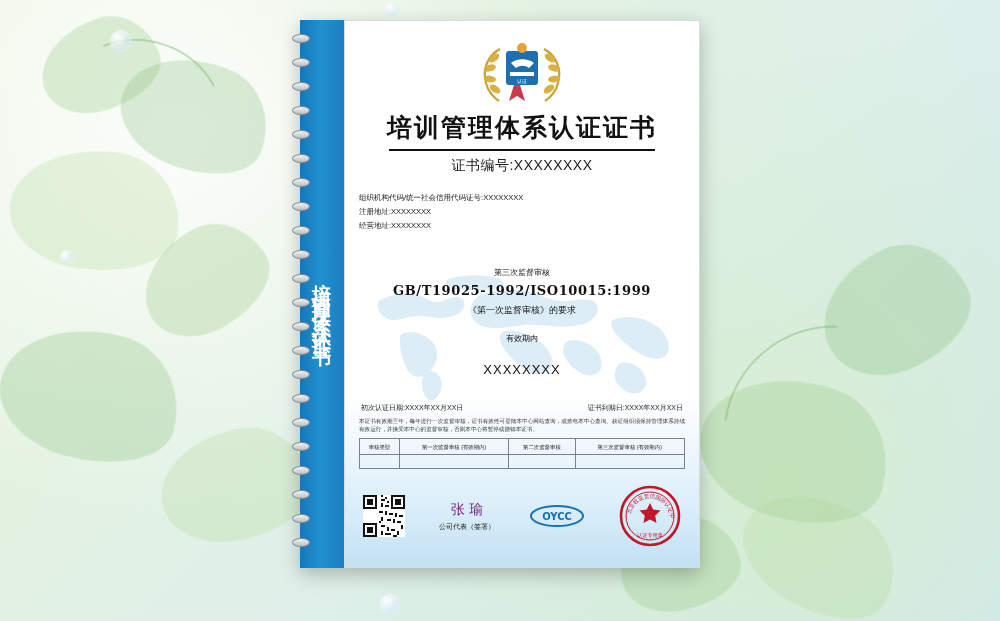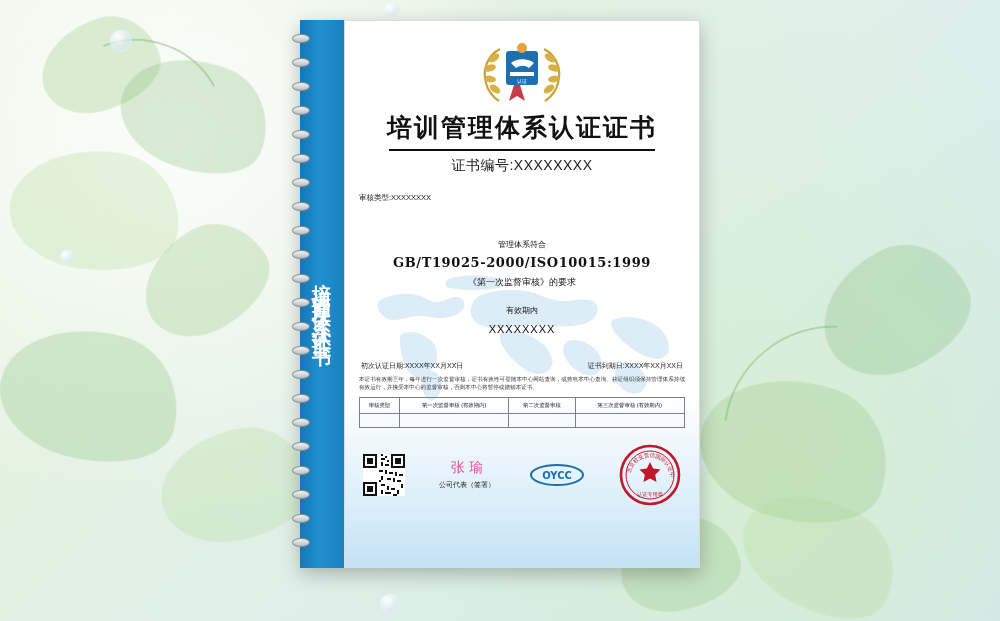--- a/index.html
+++ b/index.html
@@ -75,39 +75,39 @@
     letter-spacing:1px;font-family:"DejaVu Sans", sans-serif;
   }
   .org-lines{margin-top:16px;font-size:7.5px;color:#1a1a1a;line-height:1.85;}
 
   .std-block{margin-top:34px;text-align:center;}
   .std-label{font-size:8px;color:#111;}
   .std-code{font-size:13px;font-weight:bold;color:#111;margin-top:5px;letter-spacing:.6px;
             font-family:"DejaVu Serif", serif;}
   .std-req{font-size:9px;color:#111;margin-top:6px;}
   .scope-label{font-size:8px;color:#111;margin-top:16px;}
-  .scope-val{font-size:11px;color:#111;margin-top:7px;letter-spacing:1px;}
+  .scope-val{font-size:13px;color:#111;margin-top:18px;letter-spacing:1px;}
 
   .dates{display:flex;justify-content:space-between;font-size:7px;color:#1a1a1a;
          margin-top:26px;padding:0 2px;}
   .dates .line{flex:0 0 auto;}
 
   .note{font-size:5.6px;color:#333;line-height:1.5;margin-top:4px;text-align:justify;}
 
   table.annual{width:100%;border-collapse:collapse;margin-top:5px;}
   table.annual td,table.annual th{
     border:.7px solid #7a8288;font-size:5.4px;color:#222;height:13px;text-align:center;
     padding:0 1px;font-weight:normal;line-height:1.25;
   }
   table.annual thead td{height:15px;}
 
   .seal-row{display:flex;align-items:center;justify-content:space-between;margin-top:16px;padding:0 4px;}
   .qr{width:42px;height:42px;}
   .sign{text-align:center;}
-  .sign-name{font-size:14px;color:#ec4899;font-family:"DejaVu Serif", serif;}
+  .sign-name{font-size:14px;color:#701a75;font-family:"DejaVu Serif", serif;}
   .sign-role{font-size:7px;color:#1b1b1b;margin-top:3px;}
   .logo-oycc{width:56px;height:24px;}
   .red-seal{width:62px;height:62px;}
 </style>
 </head>
 <body>
 
 <div class="stage">
 
   <div class="leaf" style="left:40px;top:20px;width:120px;height:90px;transform:rotate(-18deg);"></div>
@@ -201,26 +201,28 @@
             <text x="52" y="44" font-size="5" text-anchor="middle" fill="#ffffff" font-family="DejaVu Sans, sans-serif">认证</text>
             <path d="M44 46l-5 16 8-5 8 5-5-16z" fill="#c0172a" opacity=".85"></path>
           </svg>
         </div>
 
         <div class="cert-title">培训管理体系认证证书</div>
         <div class="title-rule"></div>
         <div class="cert-no">证书编号:XXXXXXXX</div>
 
         <div class="org-lines">
-          <div>审核类型:XXXXXXXX</div>
+          <div>组织机构代码/统一社会信用代码证号:XXXXXXXX</div>
+          <div>注册地址:XXXXXXXX</div>
+          <div>经营地址:XXXXXXXX</div>
         </div>
 
         <div class="std-block">
-          <div class="std-label">管理体系符合</div>
-          <div class="std-code">GB/T19025-2000/ISO10015:1999</div>
+          <div class="std-label">第三次监督审核</div>
+          <div class="std-code">GB/T19025-1992/ISO10015:1999</div>
           <div class="std-req">《第一次监督审核》的要求</div>
           <div class="scope-label">有效期内</div>
           <div class="scope-val">XXXXXXXX</div>
         </div>
 
         <div class="dates">
           <div class="line">初次认证日期:XXXX年XX月XX日</div>
           <div class="line">证书到期日:XXXX年XX月XX日</div>
         </div>
 

